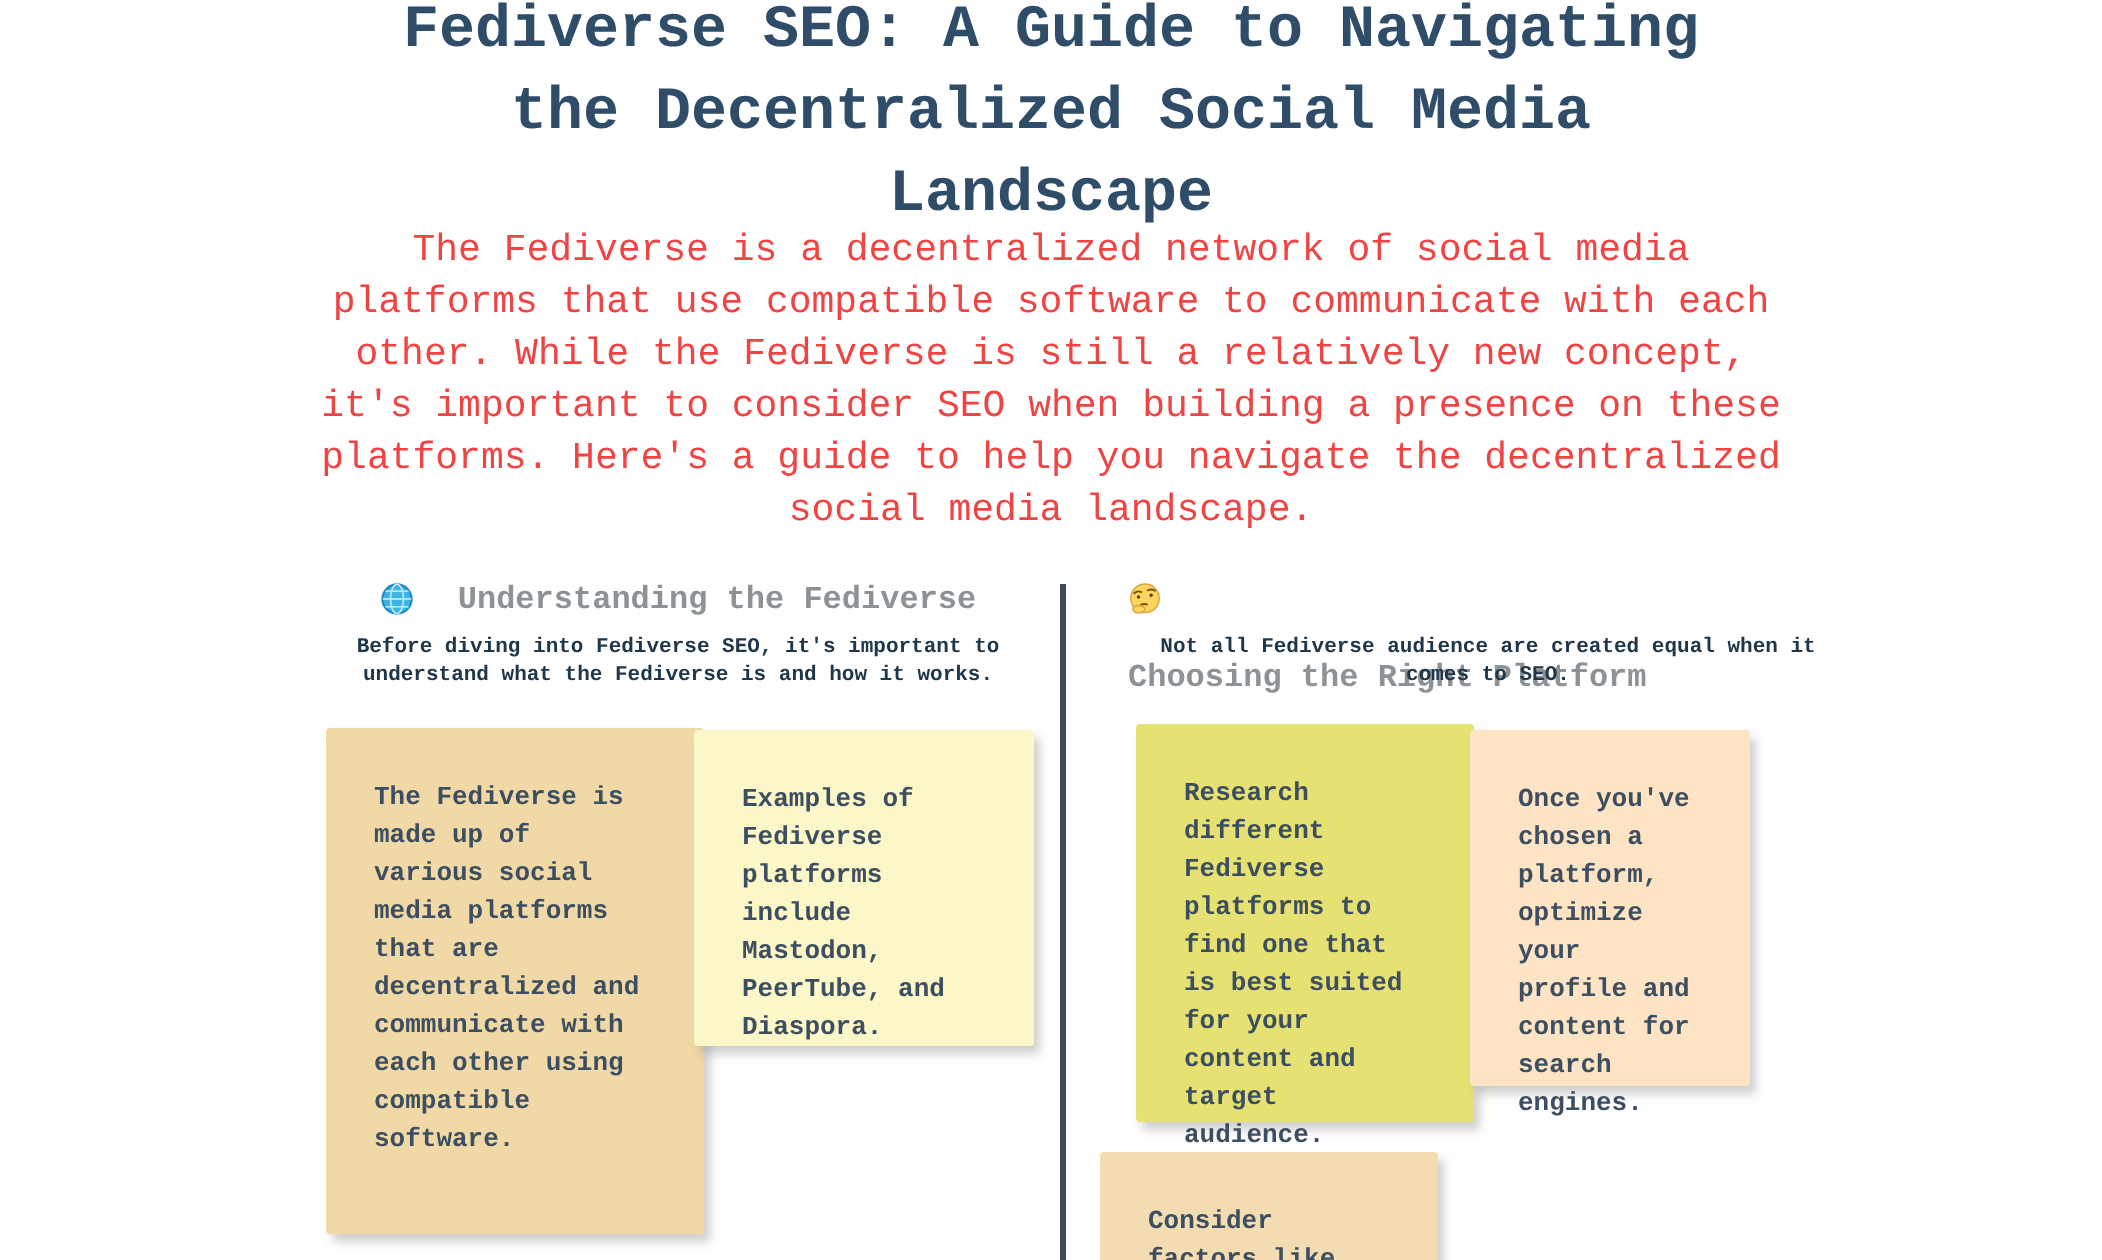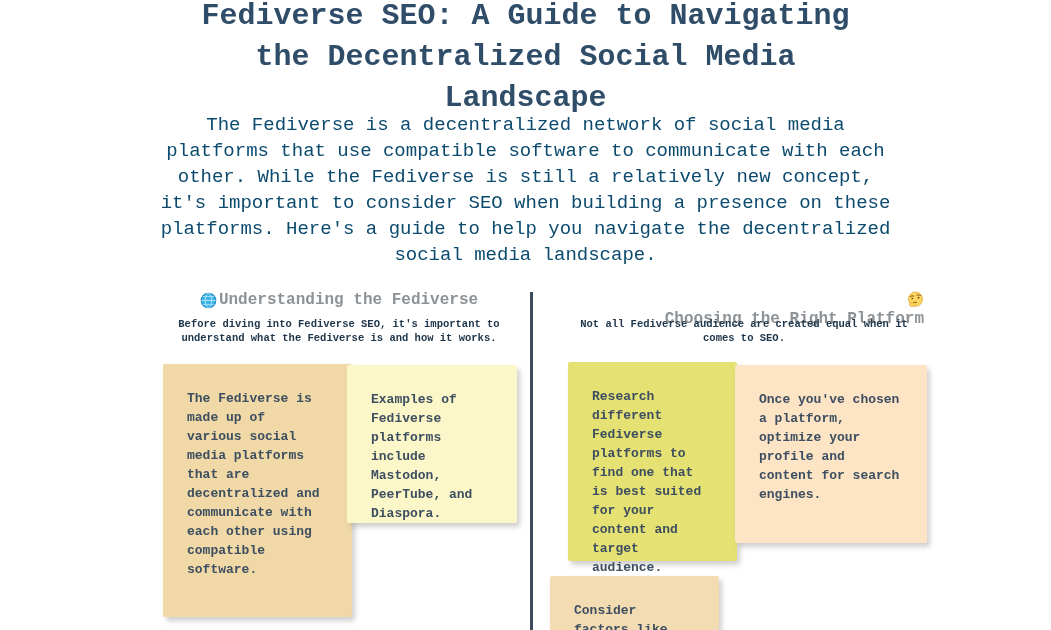--- a/index.html
+++ b/index.html
@@ -27,29 +27,29 @@
   .intro {
     position: absolute;
     top: 93px;
     left: 50%;
     transform: translateX(-50%);
     width: 737px;
     text-align: center;
     font-size: 19px;
     line-height: 26px;
     font-weight: 400;
-    color: #0c4a6e;
+    color: #ef4444;
   }
   .column-header {
     position: absolute;
     top: 291px;
     display: flex;
-    align-items: flex-end;
+    align-items: flex-start;
     justify-content: center;
-    gap: 2px;
+    gap: 22px;
     font-size: 16px;
     font-weight: 700;
     color: #8d9296;
   }
   .column-header svg { display: block; }
   .col-left  { left: 161px; width: 356px; }
   .col-right { left: 564px; width: 360px; flex-direction: column; }
   .column-subtitle {
     position: absolute;
     top: 318px;
@@ -74,21 +74,21 @@
     box-sizing: border-box;
     font-size: 13px;
     line-height: 19px;
     font-weight: 700;
     color: #3c4e60;
     padding: 25px 27px 0 24px;
   }
   .card-l1 { left: 163px; top: 364px; width: 189px; height: 253px; padding-right: 31px; }
   .card-l2 { left: 347px; top: 365px; width: 170px; height: 158px; }
   .card-r1 { left: 568px; top: 362px; width: 169px; height: 199px; }
-  .card-r2 { left: 735px; top: 365px; width: 192px; height: 178px; }
+  .card-r2 { left: 735px; top: 365px; width: 140px; height: 178px; }
   .card-r3 { left: 550px; top: 576px; width: 169px; height: 90px; }
 </style>
 </head>
 <body>
 
 <div class="page">
 
   <h1 class="page-title">Fediverse SEO: A Guide to Navigating the Decentralized Social Media Landscape</h1>
 
   <p class="intro">The Fediverse is a decentralized network of social media platforms that use compatible software to communicate with each other. While the Fediverse is still a relatively new concept, it's important to consider SEO when building a presence on these platforms. Here's a guide to help you navigate the decentralized social media landscape.</p>

